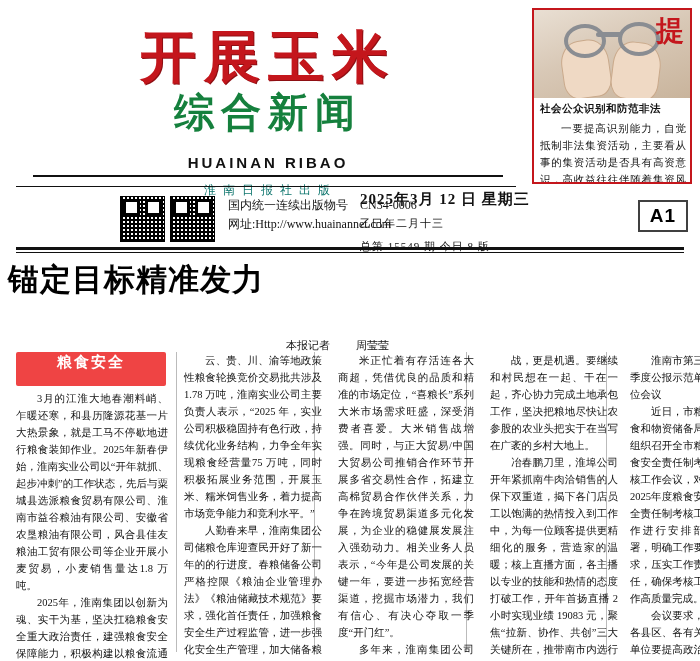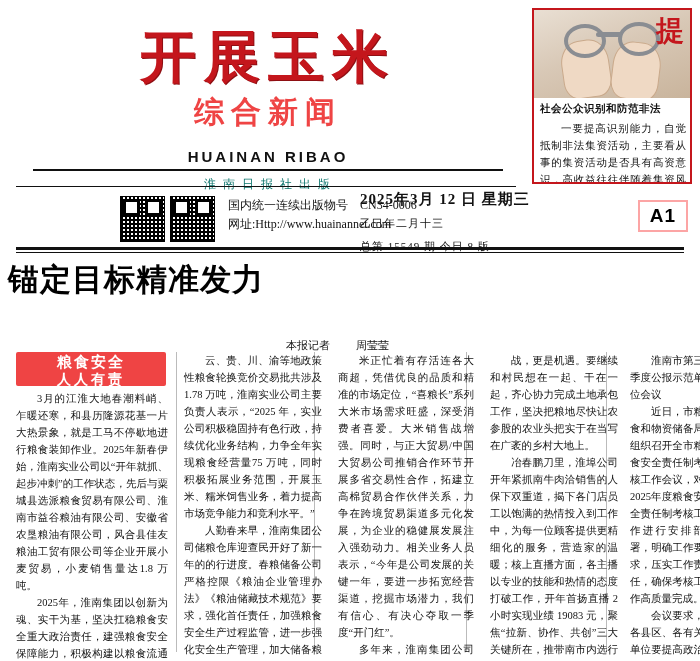--- a/index.html
+++ b/index.html
@@ -42,26 +42,26 @@
     font-size: 56px;
     font-weight: bold;
     color: #c4161c;
     letter-spacing: 8px;
     line-height: 1.15;
     margin-top: 14px;
     text-shadow: 1px 1px 0 #8e0f13;
   }
   .np-sub {
     font-family: "DejaVu Serif", serif;
-    font-size: 30px;
-    font-weight: bold;
-    color: #ef4444;
+    font-size: 40px;
+    font-weight: bold;
+    color: #15803d;
     letter-spacing: 7px;
     line-height: 1.2;
-    margin-top: 6px;
+    margin-top: 0;
   }
   .np-pinyin {
     font-family: "Liberation Sans", sans-serif;
     font-size: 15px;
     font-weight: bold;
     letter-spacing: 3px;
     color: #111;
     margin-top: 18px;
   }
   .np-rule {
@@ -138,21 +138,21 @@
   .date-issue {
     font-size: 11px;
     margin-top: 8px;
     letter-spacing: 1px;
     color: #111;
   }
   .page-badge {
     position: absolute;
     right: 12px; top: 200px;
     width: 46px; height: 28px;
-    border: 2px solid #fca5a5;
+    border: 2px solid #404040;
     font-family: "Liberation Sans", sans-serif;
     font-size: 19px;
     font-weight: bold;
     display: flex;
     align-items: center;
     justify-content: center;
     letter-spacing: 1px;
   }
 
   
@@ -391,21 +391,20 @@
 
   <div class="col-divider" style="left:176px;"></div>
   <div class="col-divider" style="left:314px;"></div>
   <div class="col-divider" style="left:466px;"></div>
   <div class="col-divider" style="left:606px;"></div>
 
   <div class="cols">
 
     <div class="grain-logo">
       <div>粮食安全</div>
-      <div class="l2">人人有责</div>
     </div>
 
     <div class="col c1">
       <p>3月的江淮大地春潮料峭、乍暖还寒，和县历隆源花基一片大热景象，就是工马不停歇地进行粮食装卸作业。2025年新春伊始，淮南实业公司以“开年就抓、起步冲刺”的工作状态，先后与粟城县选派粮食贸易有限公司、淮南市益谷粮油有限公司、安徽省农垦粮油有限公司，风合县佳友粮油工贸有限公司等企业开展小麦贸易，小麦销售量达1.8 万吨。</p>
       <p>2025年，淮南集团以创新为魂、实干为基，坚决扛稳粮食安全重大政治责任，建强粮食安全保障能力，积极构建以粮食流通链条全业务为核心、绿色食品产业和产融赋能加固“粮食全产业链”为主导的“一体两翼”市场，勾勒出一幅高质量发展的业绩蓝图。在安庆市华阳镇 乡，淮南市宝莲潭，大批粮食直抵升运，这批</p>
     </div>
 
     <div class="col c2">
       <p>云、贵、川、渝等地政策性粮食轮换竞价交易批共涉及1.78 万吨，淮南实业公司主要负责人表示，“2025 年，实业公司积极稳固持有色行政，持续优化业务结构，力争全年实现粮食经营量75 万吨，同时积极拓展业务范围，开展玉米、糯米饲售业务，着力提高市场竞争能力和竞利水平。”</p>
       <p>人勤春来早，淮南集团公司储粮仓库迎查民开好了新一年的的行进度。春粮储备公司严格控限《粮油企业管理办法》《粮油储藏技术规范》要求，强化首任责任，加强粮食安全生产过程监管，进一步强化安全生产管理，加大储备粮由的进度频率，及时掌握和处理粮情变化情况；充分利用温度和的有关气象条件，适时机械通风、降低粮温，做好冬春季粮食安全保障，确保粮油存储安全。</p>

